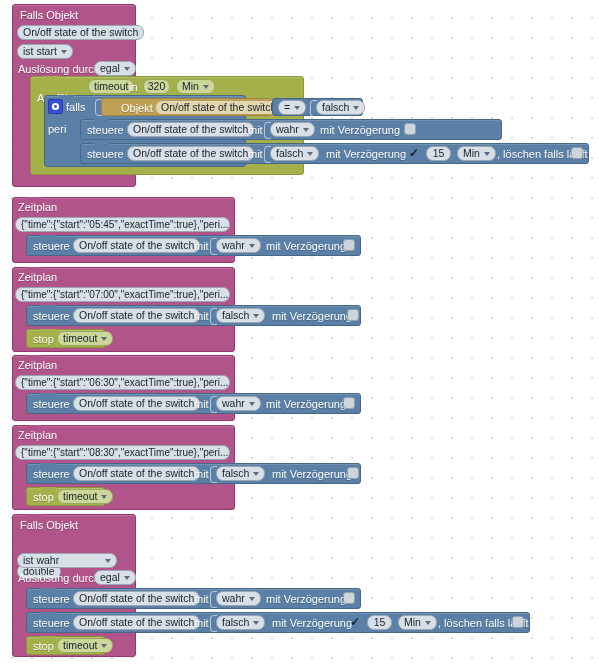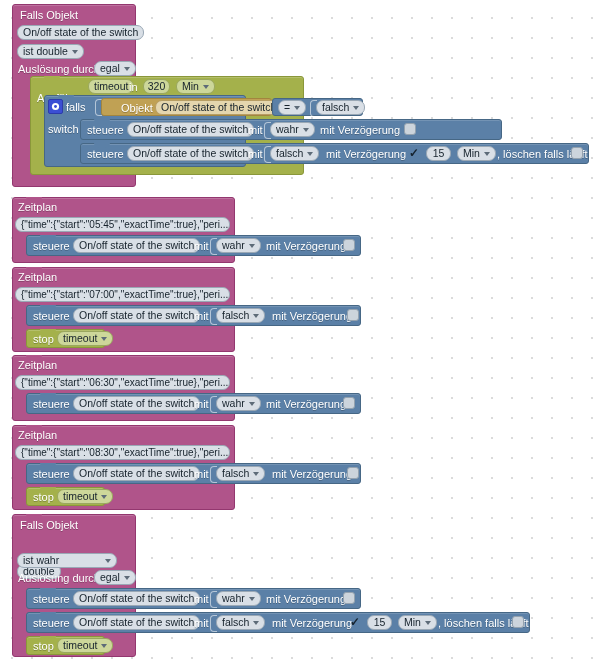--- a/index.html
+++ b/index.html
@@ -116,21 +116,21 @@
 </head>
 <body>
 
 <div class="canvas">
 
 <div class="blk hat" style="left:12px;top:4px;width:124px;height:183px;">
 </div>
 <div class="lbl" style="left:20px;top:9px;">Falls Objekt</div>
 <div class="field" style="left:17px;top:25px;">On/off state of the switch</div>
 <div class="field" style="left:17px;top:44px;">
-  <span>ist double</span>
+  <span>ist start</span>
       <i class="caret"></i>
 </div>
 <div class="lbl" style="left:18px;top:63px;">Auslösung durch</div>
 <div class="field" style="left:94px;top:61px;">
   <span>egal</span>
       <i class="caret"></i>
 </div>
 
 <div class="blk olive" style="left:30px;top:76px;width:274px;height:99px;">
   <span class="notch" style="background:#a4b14b;"></span>
@@ -148,21 +148,21 @@
   <span class="notch" style="background:#5b80a7;"></span>
 </div>
 <div class="gear" style="left:48px;top:99px;">
   <svg width="9" height="9" viewBox="0 0 10 10">
     <circle cx="5" cy="5" r="4" fill="#ffffff"></circle>
     <circle cx="5" cy="5" r="1.6" fill="#3b4fd4"></circle>
     <rect x="4.3" y="0" width="1.4" height="10" fill="#3b4fd4" opacity="0"></rect>
   </svg>
 </div>
 <div class="lbl" style="left:66px;top:101px;">falls</div>
-<div class="lbl" style="left:48px;top:123px;">switch</div>
+<div class="lbl" style="left:48px;top:123px;">peri</div>
 
 <div class="socket" style="left:95px;top:99px;"></div>
 <div class="blk tan" style="left:101px;top:98px;width:171px;height:18px;"></div>
 <div class="lbl" style="left:121px;top:102px;">Objekt</div>
 <div class="field tan-f" style="left:155px;top:100px;">On/off state of the switch</div>
 <div class="blk navy" style="left:272px;top:98px;width:91px;height:18px;"></div>
 <div class="field" style="left:278px;top:100px;width:28px;">
   <span>=</span>
       <i class="caret"></i>
 </div>

